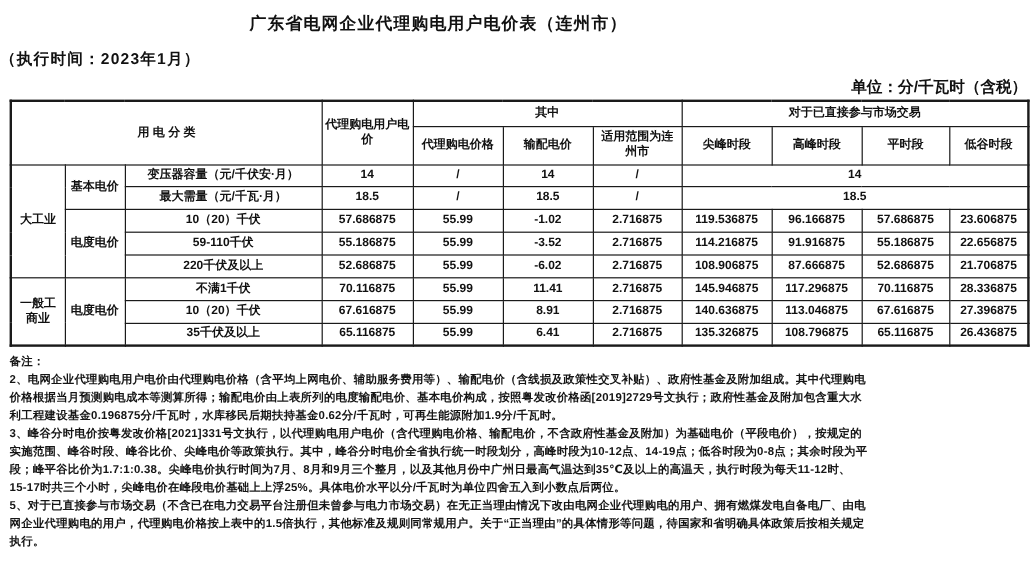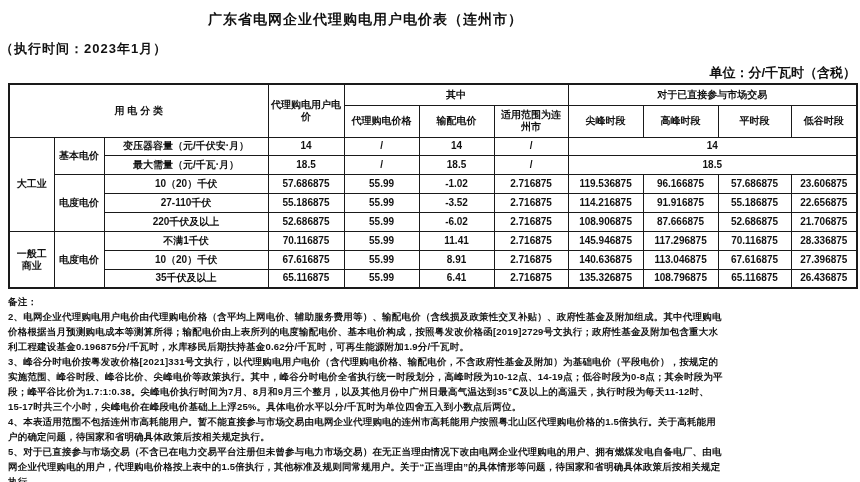--- a/index.html
+++ b/index.html
@@ -136,21 +136,21 @@
         <td>57.686875</td>
         <td>55.99</td>
         <td>-1.02</td>
         <td>2.716875</td>
         <td>119.536875</td>
         <td>96.166875</td>
         <td>57.686875</td>
         <td>23.606875</td>
       </tr>
       <tr>
-        <td>27-110千伏</td>
+        <td>59-110千伏</td>
         <td>55.186875</td>
         <td>55.99</td>
         <td>-3.52</td>
         <td>2.716875</td>
         <td>114.216875</td>
         <td>91.916875</td>
         <td>55.186875</td>
         <td>22.656875</td>
       </tr>
       <tr>
@@ -199,17 +199,16 @@
         <td>65.116875</td>
         <td>26.436875</td>
       </tr>
     </tbody>
   </table>
 
   <div class="notes">
     <p>备注：</p>
     <p>2、电网企业代理购电用户电价由代理购电价格（含平均上网电价、辅助服务费用等）、输配电价（含线损及政策性交叉补贴）、政府性基金及附加组成。其中代理购电价格根据当月预测购电成本等测算所得；输配电价由上表所列的电度输配电价、基本电价构成，按照粤发改价格函[2019]2729号文执行；政府性基金及附加包含重大水利工程建设基金0.196875分/千瓦时，水库移民后期扶持基金0.62分/千瓦时，可再生能源附加1.9分/千瓦时。</p>
     <p>3、峰谷分时电价按粤发改价格[2021]331号文执行，以代理购电用户电价（含代理购电价格、输配电价，不含政府性基金及附加）为基础电价（平段电价），按规定的实施范围、峰谷时段、峰谷比价、尖峰电价等政策执行。其中，峰谷分时电价全省执行统一时段划分，高峰时段为10-12点、14-19点；低谷时段为0-8点；其余时段为平段；峰平谷比价为1.7:1:0.38。尖峰电价执行时间为7月、8月和9月三个整月，以及其他月份中广州日最高气温达到35℃及以上的高温天，执行时段为每天11-12时、15-17时共三个小时，尖峰电价在峰段电价基础上上浮25%。具体电价水平以分/千瓦时为单位四舍五入到小数点后两位。</p>
-    <p>4、本表适用范围不包括连州市高耗能用户。暂不能直接参与市场交易由电网企业代理购电的连州市高耗能用户按照粤北山区代理购电价格的1.5倍执行。关于高耗能用户的确定问题，待国家和省明确具体政策后按相关规定执行。</p>
     <p>5、对于已直接参与市场交易（不含已在电力交易平台注册但未曾参与电力市场交易）在无正当理由情况下改由电网企业代理购电的用户、拥有燃煤发电自备电厂、由电网企业代理购电的用户，代理购电价格按上表中的1.5倍执行，其他标准及规则同常规用户。关于“正当理由”的具体情形等问题，待国家和省明确具体政策后按相关规定执行。</p>
   </div>
 
 </div>
 
 </body></html>

